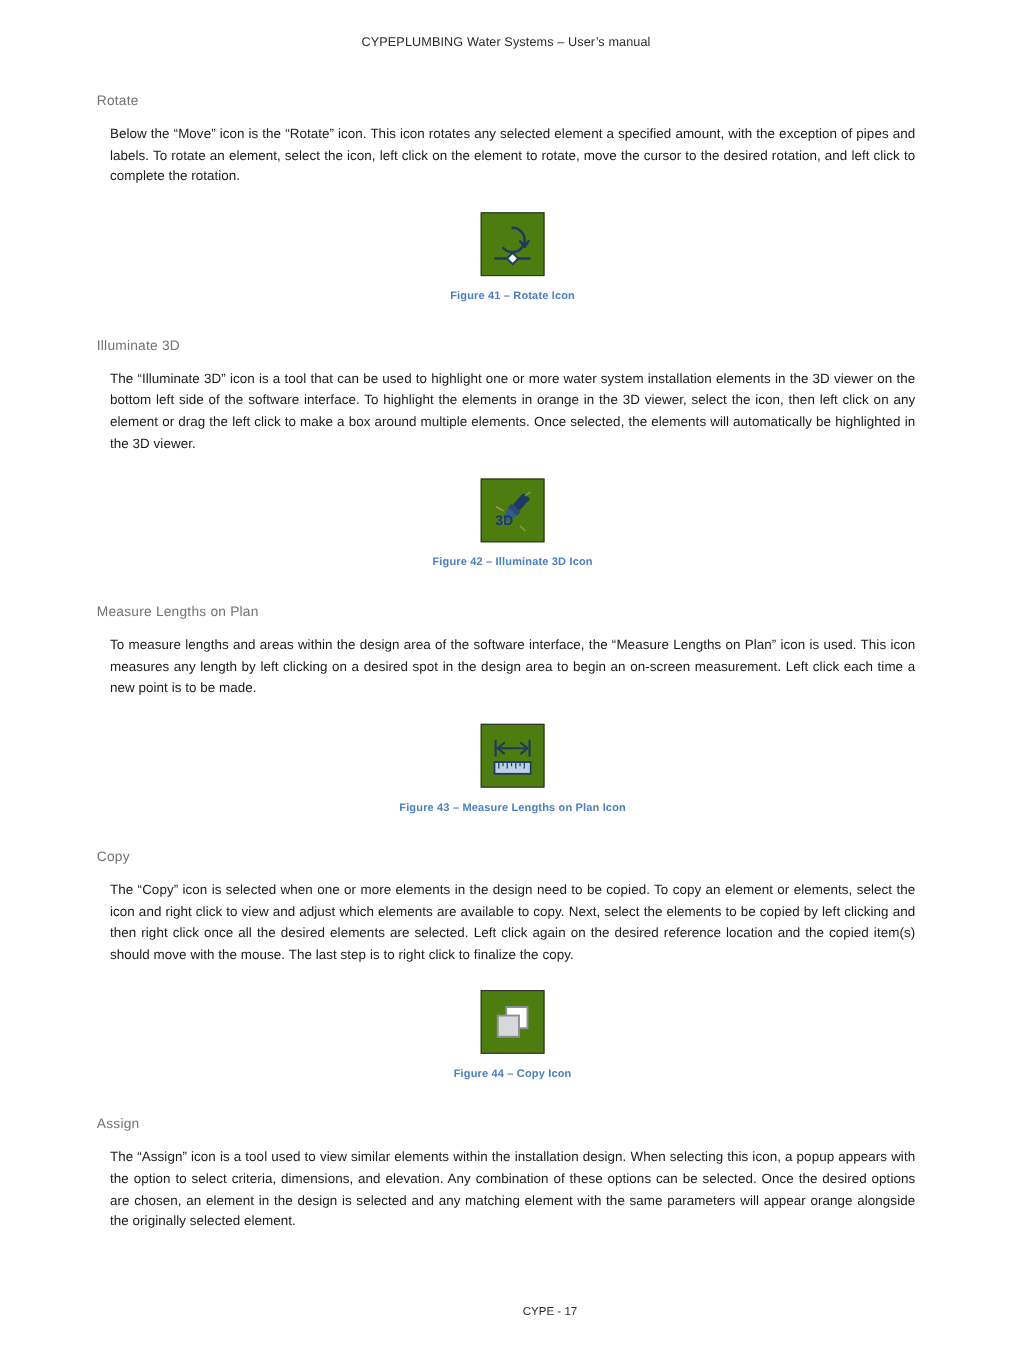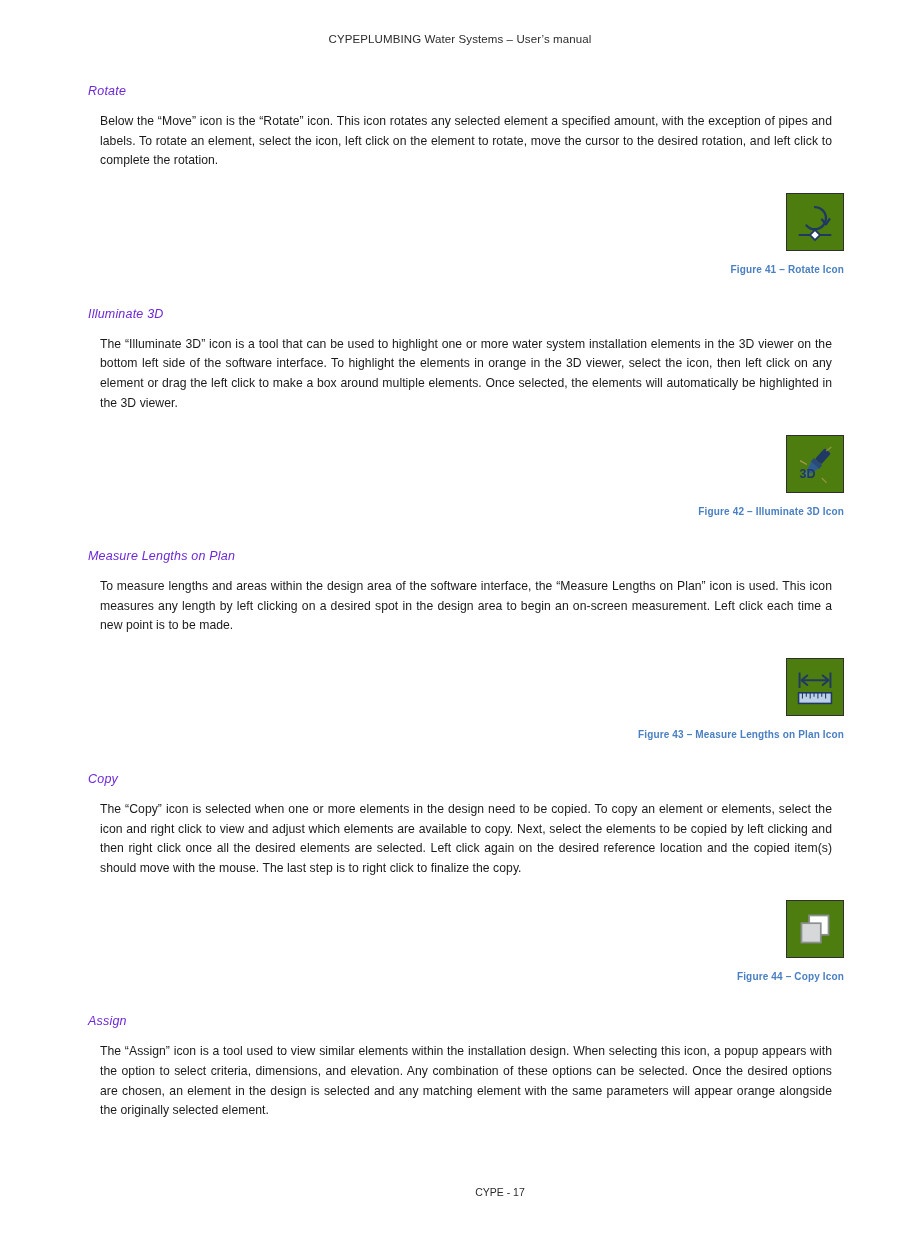--- a/index.html
+++ b/index.html
@@ -37,23 +37,22 @@
 
   .content {
     position: absolute;
     top: 84px;
     left: 88px;
     width: 756px;
   }
 
   h2.section-heading {
     font-size: 12.5px;
-    font-style: italic;
     font-weight: normal;
-    color: #6d28d9;
+    color: #737373;
     margin: 0 0 14px 0;
     letter-spacing: 0.2px;
   }
 
   .section {
     margin-bottom: 0;
   }
 
   .section-gap {
     height: 32px;
@@ -63,21 +62,21 @@
     font-size: 12.2px;
     line-height: 19.6px;
     text-align: justify;
     margin: 12px;
     color: #1a1a1a;
     letter-spacing: 0.05px;
   }
 
   .figure {
     margin-top: 22px;
-    text-align: right;
+    text-align: center;
   }
 
   .icon-frame {
     display: inline-block;
     width: 58px;
     height: 58px;
     border: 1px solid #2f2f2f;
     background: #4d7c0f;
     box-sizing: border-box;
     position: relative;

